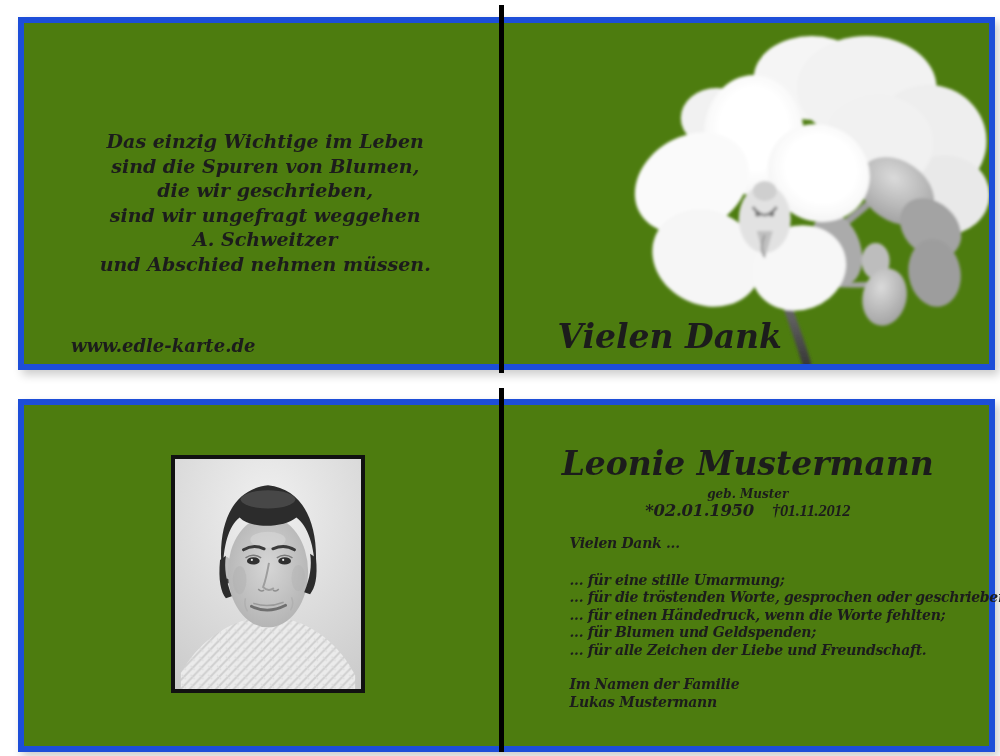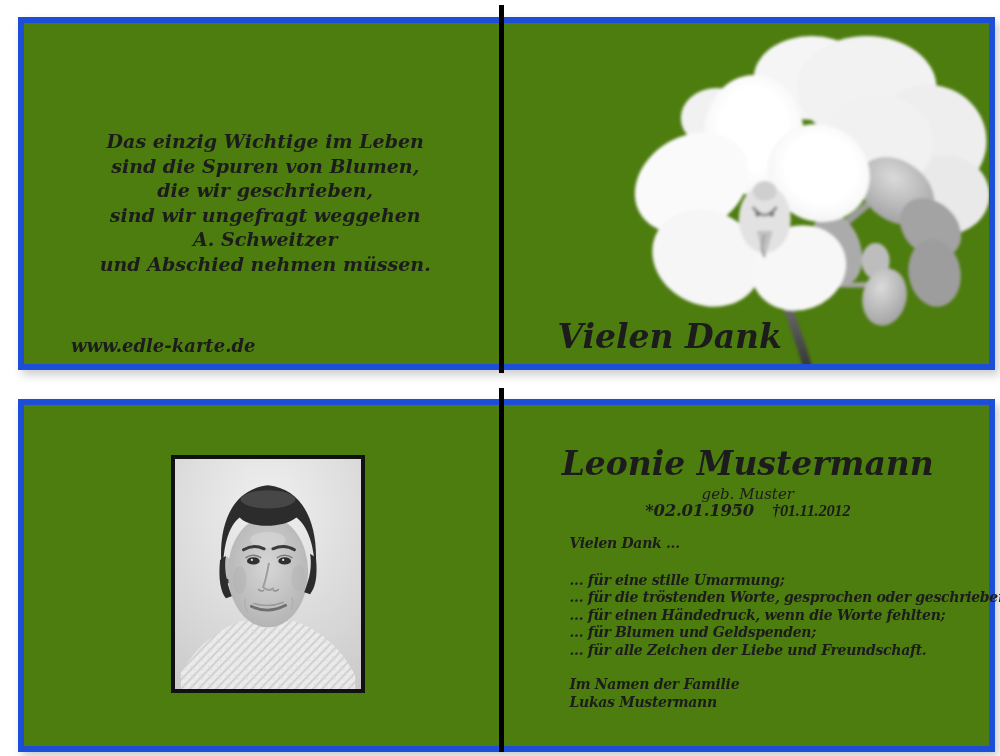--- a/index.html
+++ b/index.html
@@ -31,21 +31,21 @@
 
   
   .photo-frame{position:absolute;left:147px;top:50px;width:186px;height:230px;
                border:4px solid #111111;background:#dddddd;}
   .photo-frame svg{display:block;width:100%;height:100%;}
 
   
   .name{position:absolute;top:40px;left:0;width:100%;text-align:center;
         font-weight:bold;font-style:italic;font-size:33px;line-height:38px;}
   .maiden{position:absolute;top:81px;left:0;width:100%;text-align:center;
-          font-weight:normal;font-style:italic;font-size:15px;line-height:16px;}
+          font-weight:bold;font-style:italic;font-size:12px;line-height:16px;}
   .dates{position:absolute;top:96px;left:0;width:100%;text-align:center;
          font-weight:bold;font-style:italic;font-size:16.5px;line-height:19px;
          letter-spacing:-0.3px;}
   .dates .death{margin-left:18px;font-family:Liberation Serif, serif;}
   .bodytext{position:absolute;left:63px;top:130px;font-weight:bold;font-style:italic;
             font-size:14px;line-height:17.5px;letter-spacing:-0.3px;white-space:nowrap;}
   .thanks{margin-top:19px;}
   .closing{margin-top:17px;}
 </style>
 </head>

